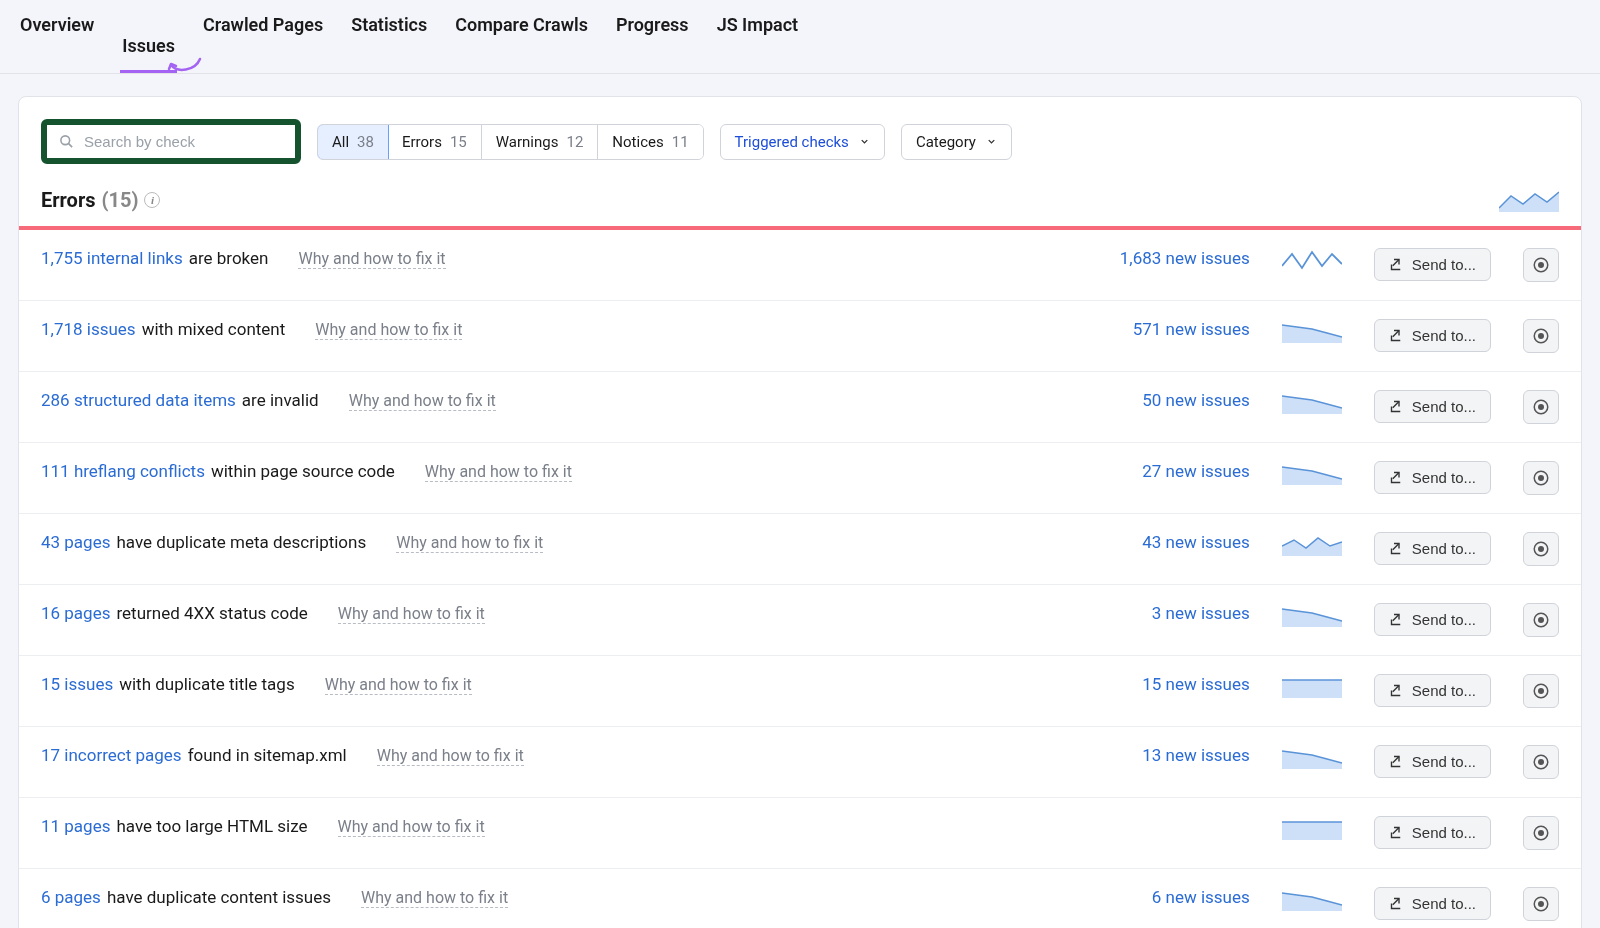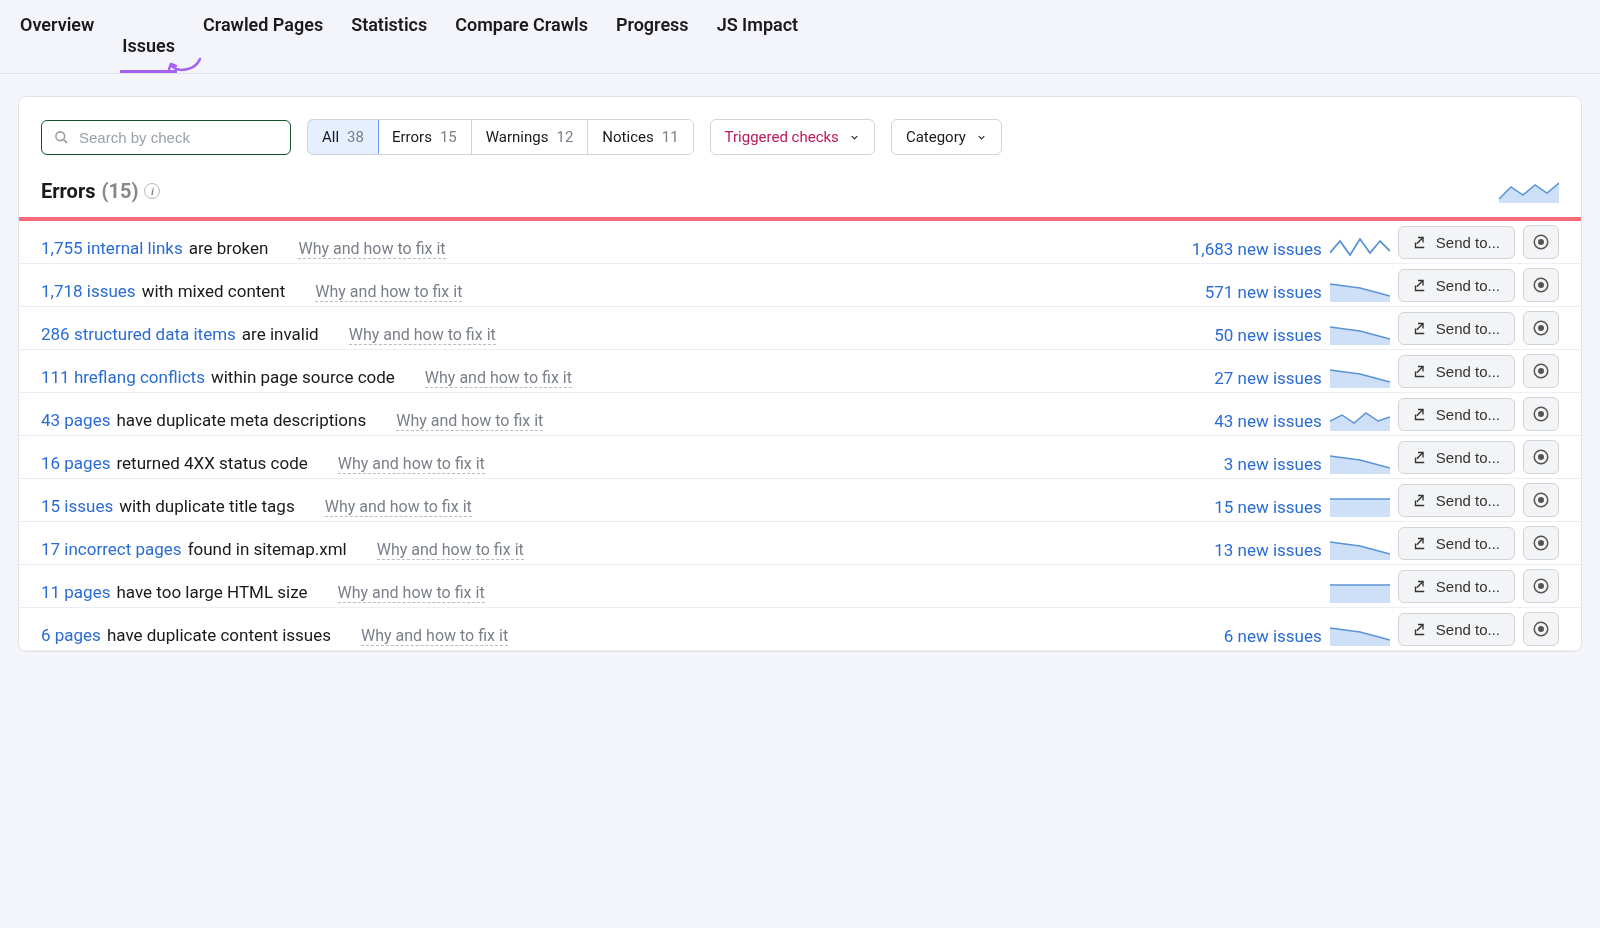--- a/index.html
+++ b/index.html
@@ -39,21 +39,21 @@
     overflow: hidden;
   }
   .toolbar {
     display: flex;
     align-items: center;
     gap: 16px;
     padding: 22px 22px 18px 22px;
   }
   .search {
     display: flex; align-items: center;
-    border: 1px solid #14532d;
+    border: 6px solid #14532d;
     border-radius: 6px;
     padding: 8px 12px;
     min-width: 250px;
     color: #9aa0a8;
     justify-content: flex-end;
   }
   .search input {
     border: none; outline: none; font-size: 15px; color: #333;
     margin-left: 10px; width: 100%; background: transparent;
   }
@@ -80,45 +80,45 @@
     border-radius: 6px 0 0 6px;
     z-index: 1;
   }
   .seg-btn .cnt { color: #7a7f89; }
   .dropdown {
     border: 1px solid #d0d3d9;
     border-radius: 6px;
     padding: 8px 14px;
     display: flex; align-items: center; gap: 10px;
     cursor: pointer;
-    color: #be185d;
+    color: #1d4ed8;
     font-size: 15px;
   }
   .dropdown.dark-label { color: #1a1a1a; }
   .chev { font-size: 12px; color: #333; }
   .section-header {
     padding: 6px 22px 14px 22px;
     display: flex; align-items: center; justify-content: space-between;
   }
   .section-title {
     font-size: 20px; font-weight: 700;
     display: flex; align-items: center; gap: 6px;
   }
   .section-title .count { color: #888; font-weight: 700; }
   .info-i {
     display:inline-flex; width:16px; height:16px; border:1px solid #bbb;
     border-radius:50%; align-items:center; justify-content:center;
     font-size:11px; color:#888; font-style: italic; font-family: serif;
   }
   .divider-red { height: 4px; background: #f76a7a; }
   .row {
-    display: flex; align-items: flex-end;
-    padding: 4px 22px;
+    display: flex; align-items: flex-start;
+    padding: 18px 22px;
     border-bottom: 1px solid #eceef1;
-    gap: 8px;
+    gap: 32px;
   }
   .row-desc { flex: 1; font-size: 17px; display:flex; flex-wrap:wrap; gap:6px; align-items:baseline;}
   .link-part { color: #2b6cd4; cursor: pointer; }
   .plain-part { color: #1a1a1a; }
   .why {
     color: #7a7f89;
     border-bottom: 1px dashed #b8bcc4;
     cursor: pointer;
     margin-left: 24px;
     font-size: 16px;

